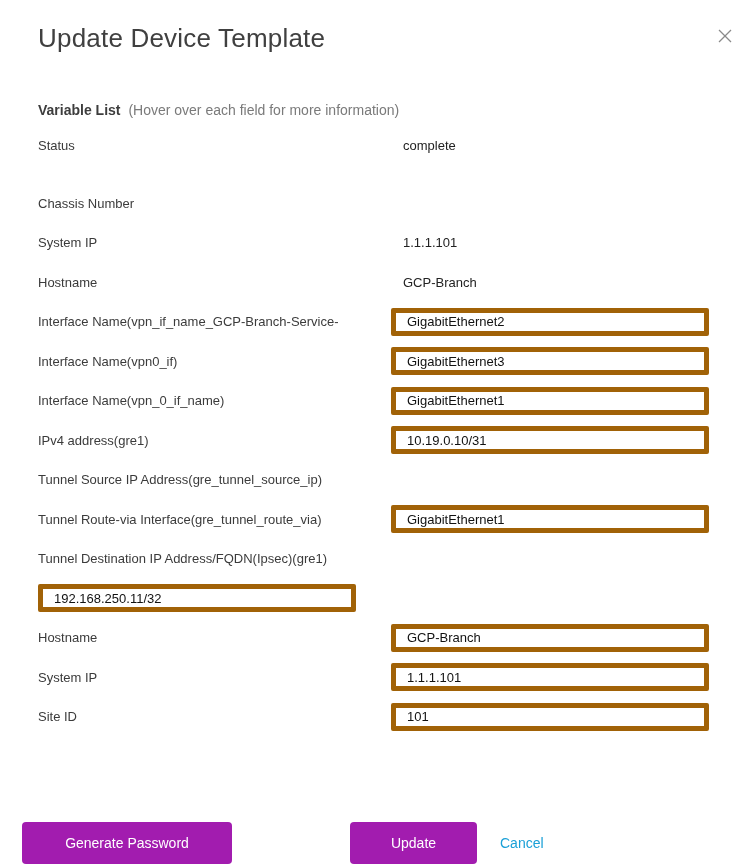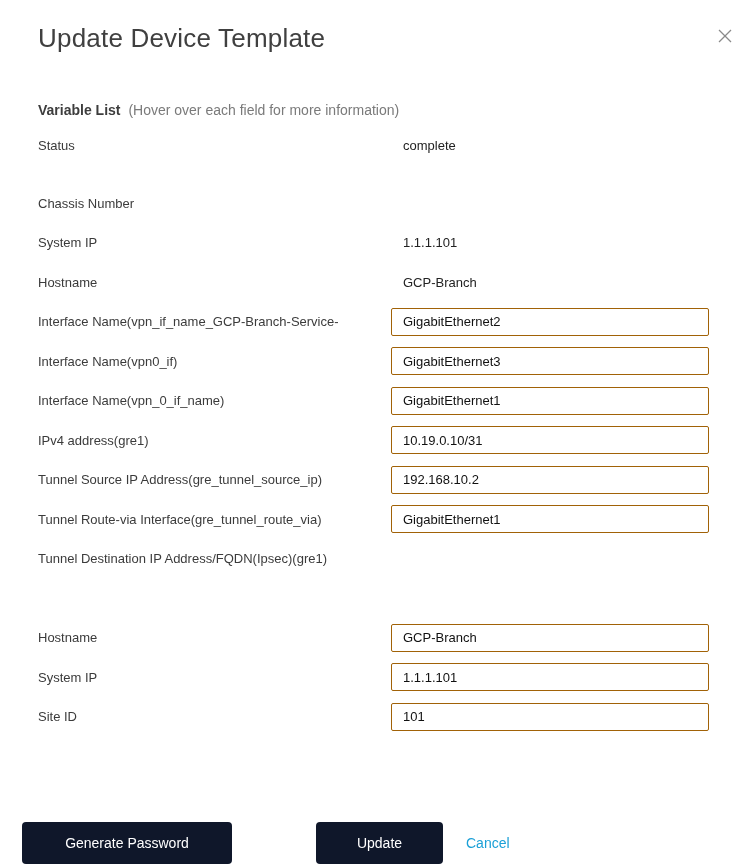--- a/index.html
+++ b/index.html
@@ -62,49 +62,49 @@
     align-items: center;
   }
   .row-value.static {
     font-size: 13px;
     color: #222222;
     padding-left: 12px;
   }
   .text-input {
     width: 318px;
     height: 28px;
-    border: 1px solid #a16207;
+    border: 5px solid #a16207;
     border-radius: 2px;
     background: #ffffff;
     font-family: "Liberation Sans", "DejaVu Sans", sans-serif;
     font-size: 13px;
     color: #111111;
     padding: 4px 11px;
     outline: none;
   }
 
   .footer {
     position: absolute;
     left: 22px; top: 800px;
     width: 708px;
     display: flex;
     align-items: center;
   }
   .btn {
     border: none;
     border-radius: 4px;
-    background: #0f172a;
+    background: #a21caf;
     color: #ffffff;
     font-family: "Liberation Sans", "DejaVu Sans", sans-serif;
     font-size: 14px;
     height: 42px;
     cursor: pointer;
   }
   .btn-generate { width: 210px; }
-  .btn-update { width: 127px; margin-left: 84px; }
+  .btn-update { width: 127px; margin-left: 118px; }
   .cancel-link {
     margin-left: 23px;
     font-size: 14px;
     color: #1ba0d7;
     cursor: pointer;
     text-decoration: none;
   }
 </style>
 </head>
 <body>
@@ -170,37 +170,37 @@
 
     <div class="row">
       <div class="row-label">IPv4 address(gre1)</div>
       <div class="row-value">
         <input type="text" class="text-input" value="10.19.0.10/31" style="">
       </div>
     </div>
 
     <div class="row">
       <div class="row-label">Tunnel Source IP Address(gre_tunnel_source_ip)</div>
-      <div class="row-value">
-        <input type="text" class="text-input" value="192.168.10.2" style="">
-      </div>
     </div>
 
     <div class="row">
       <div class="row-label">Tunnel Route-via Interface(gre_tunnel_route_via)</div>
       <div class="row-value">
         <input type="text" class="text-input" value="GigabitEthernet1" style="">
       </div>
     </div>
 
     <div class="row">
       <div class="row-label">Tunnel Destination IP Address/FQDN(Ipsec)(gre1)</div>
     </div>
 
     <div class="row">
+      <div class="row-value">
+        <input type="text" class="text-input" value="192.168.250.11/32" style="">
+      </div>
     </div>
 
     <div class="row">
       <div class="row-label">Hostname</div>
       <div class="row-value">
         <input type="text" class="text-input" value="GCP-Branch" style="">
       </div>
     </div>
 
     <div class="row">

